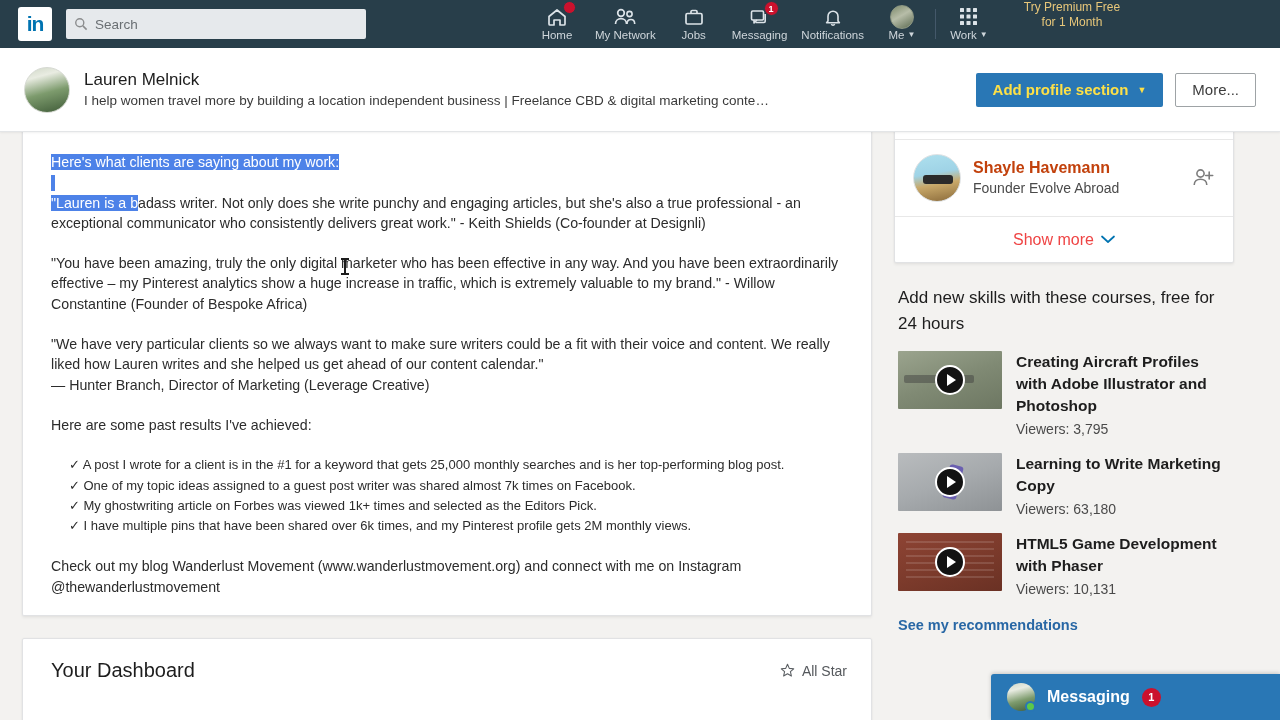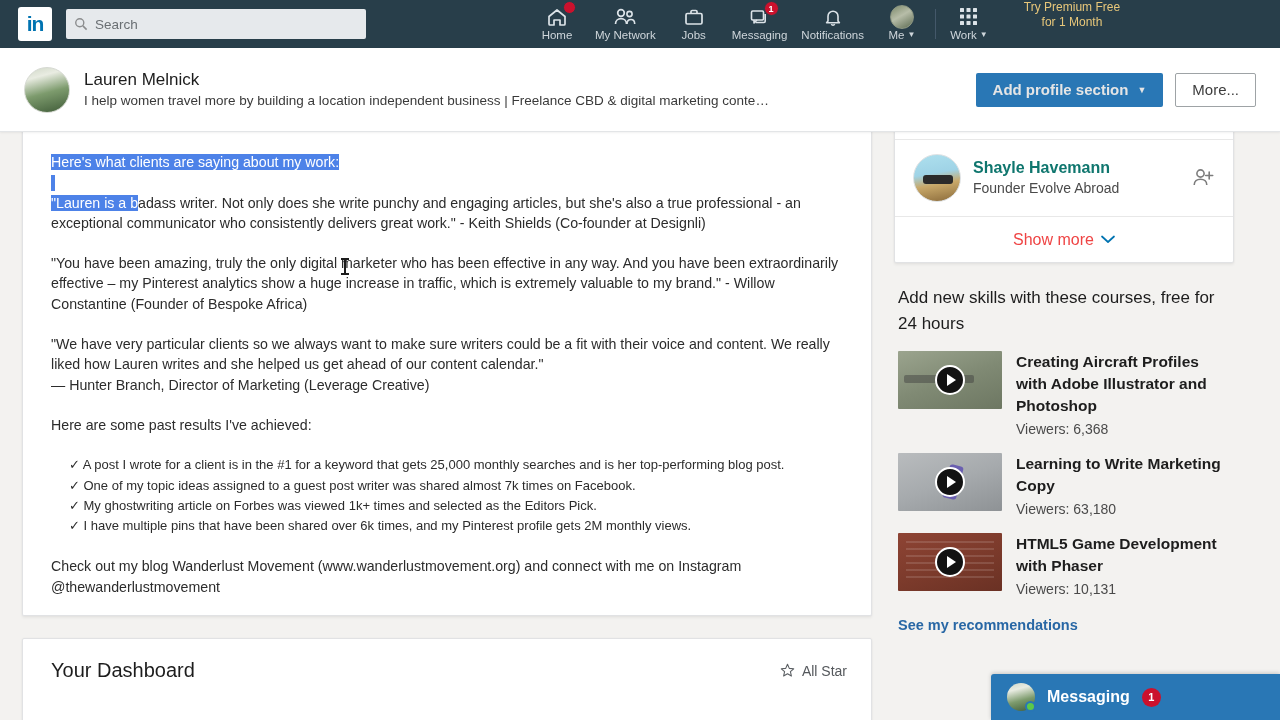--- a/index.html
+++ b/index.html
@@ -91,21 +91,21 @@
   }
   .pb-text { margin-left: 14px; flex: 1 1 auto; min-width: 0; }
   .pb-name { font-size: 17px; color: #1c1c1c; line-height: 21px; }
   .pb-headline {
     font-size: 13.5px; color: #3a3a3a; line-height: 19px; margin-top: 1px;
     white-space: nowrap; overflow: hidden; text-overflow: ellipsis;
     max-width: 800px;
   }
   .pb-actions { display: flex; align-items: center; gap: 12px; margin-right: 24px; }
   .btn-primary {
-    background: #2977b5; color: #e5e5e5;
+    background: #2977b5; color: #fde047;
     border: none; border-radius: 2px;
     height: 34px; padding: 0 17px;
     font-size: 15px; font-weight: bold;
     font-family: "Liberation Sans", sans-serif;
     cursor: pointer;
     display: flex; align-items: center; gap: 9px;
   }
   .btn-secondary {
     background: #fff; color: #3c3c3c;
     border: 1px solid #9ea3a6; border-radius: 2px;
@@ -168,21 +168,21 @@
     width: 48px; height: 48px; border-radius: 50%; flex: 0 0 48px;
     background: linear-gradient(170deg,#aee0ee 0%,#9fd3e6 40%,#c9a96a 62%,#8a6a3a 100%);
     border: 1px solid #dfe2e4;
     position: relative; overflow: hidden;
   }
   .p-avatar::after {
     content: ""; position: absolute; left: 9px; top: 20px;
     width: 30px; height: 9px; background: #2b2b2b; border-radius: 3px;
   }
   .p-info { margin-left: 12px; flex: 1 1 auto; min-width: 0; }
-  .p-name { font-size: 16px; font-weight: bold; color: #0f766e; line-height: 20px; }
+  .p-name { font-size: 16px; font-weight: bold; color: #c2410c; line-height: 20px; }
   .p-sub { font-size: 14px; color: #4a4a4a; line-height: 19px; margin-top: 1px; }
   .connect-ico { width: 24px; height: 24px; flex: 0 0 24px; opacity: .72; }
   .showmore {
     border-top: 1px solid #e8e8e8;
     height: 46px;
     display: flex; align-items: center; justify-content: center;
     gap: 7px;
     color: #ef4444; font-size: 16px; cursor: pointer;
   }
 
@@ -474,21 +474,21 @@
     <div class="courses">
       <div class="courses-title">Add new skills with these courses, free for 24 hours</div>
 
       <div class="course">
         <div class="thumb t1">
           <span class="deco1"></span>
           <span class="play"></span>
         </div>
         <div class="c-info">
           <div class="c-title">Creating Aircraft Profiles with Adobe Illustrator and Photoshop</div>
-          <div class="c-viewers">Viewers: 6,368</div>
+          <div class="c-viewers">Viewers: 3,795</div>
         </div>
       </div>
 
       <div class="course">
         <div class="thumb t2">
           <span class="deco2"></span>
           <span class="play"></span>
         </div>
         <div class="c-info">
           <div class="c-title">Learning to Write Marketing Copy</div>

